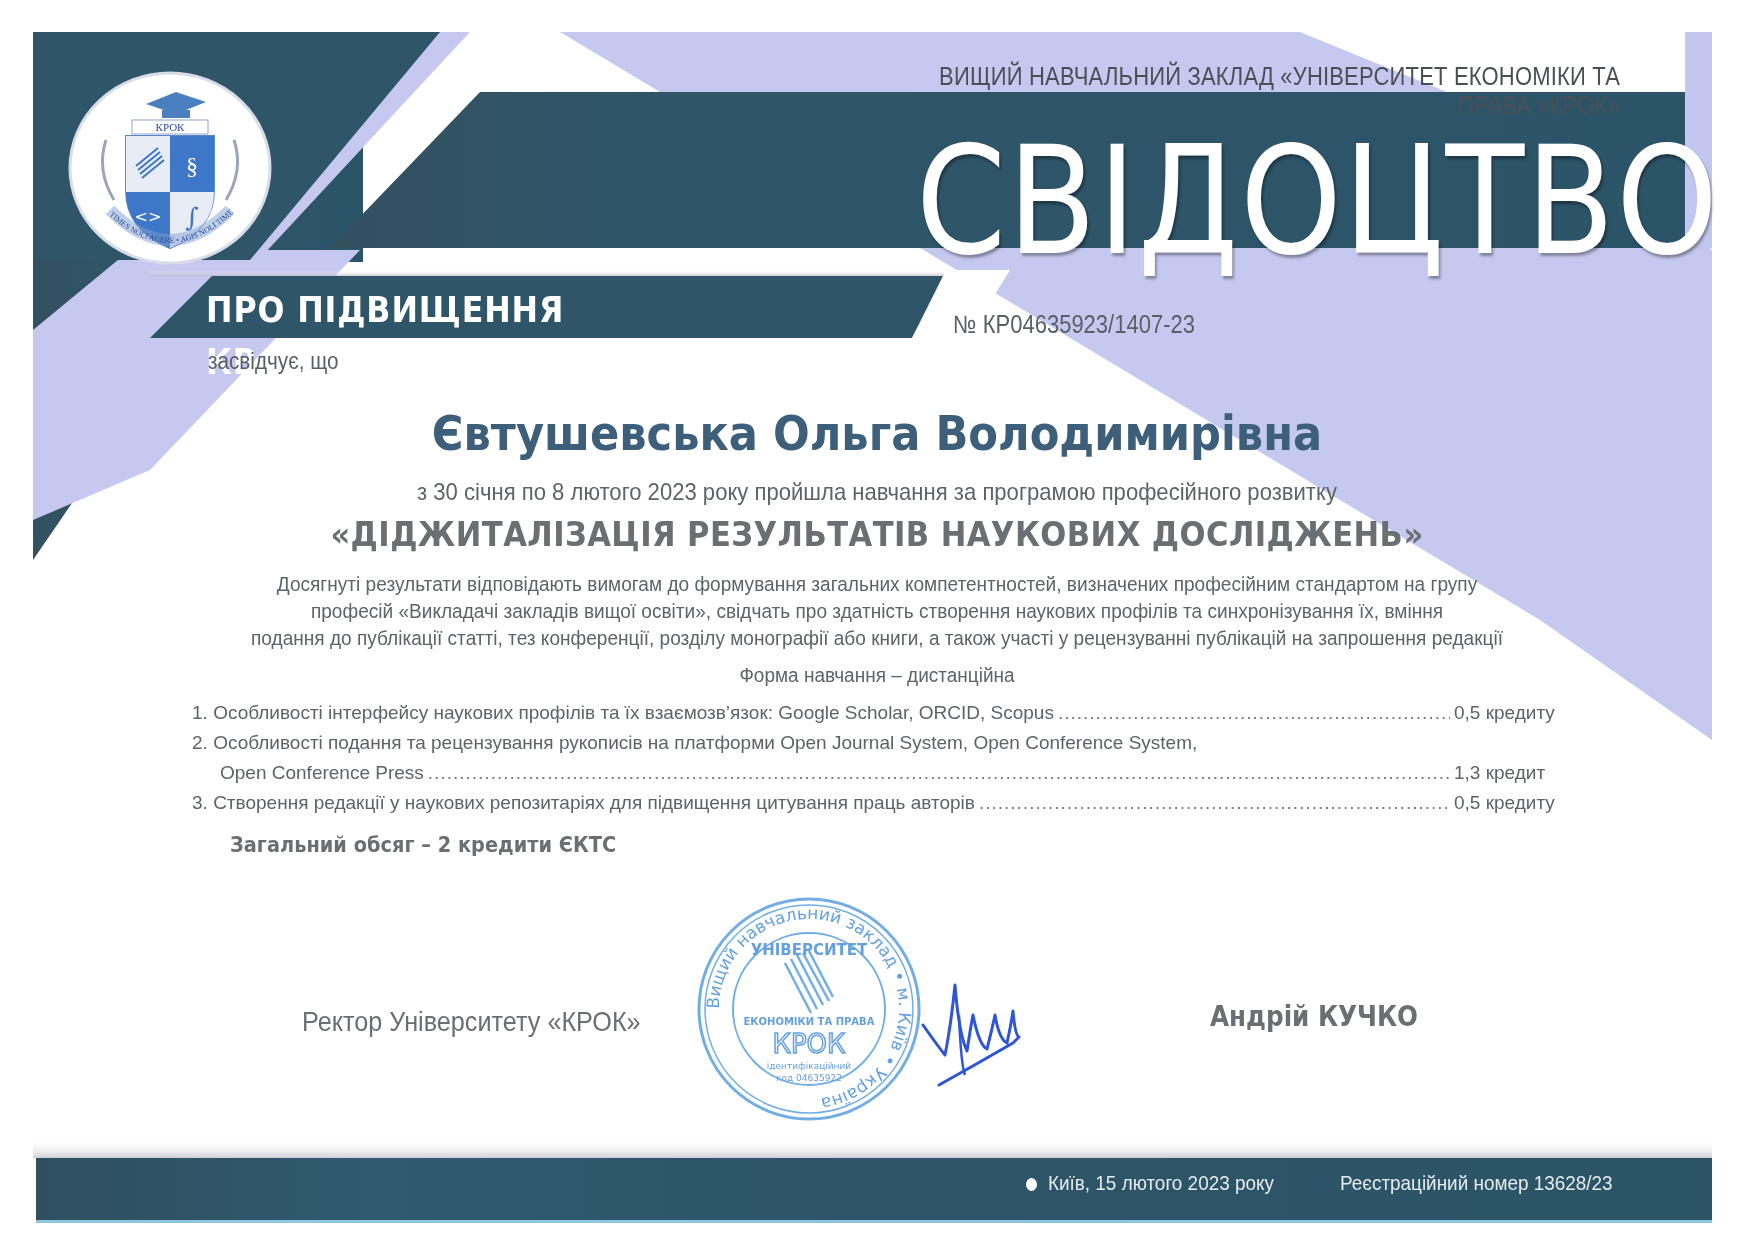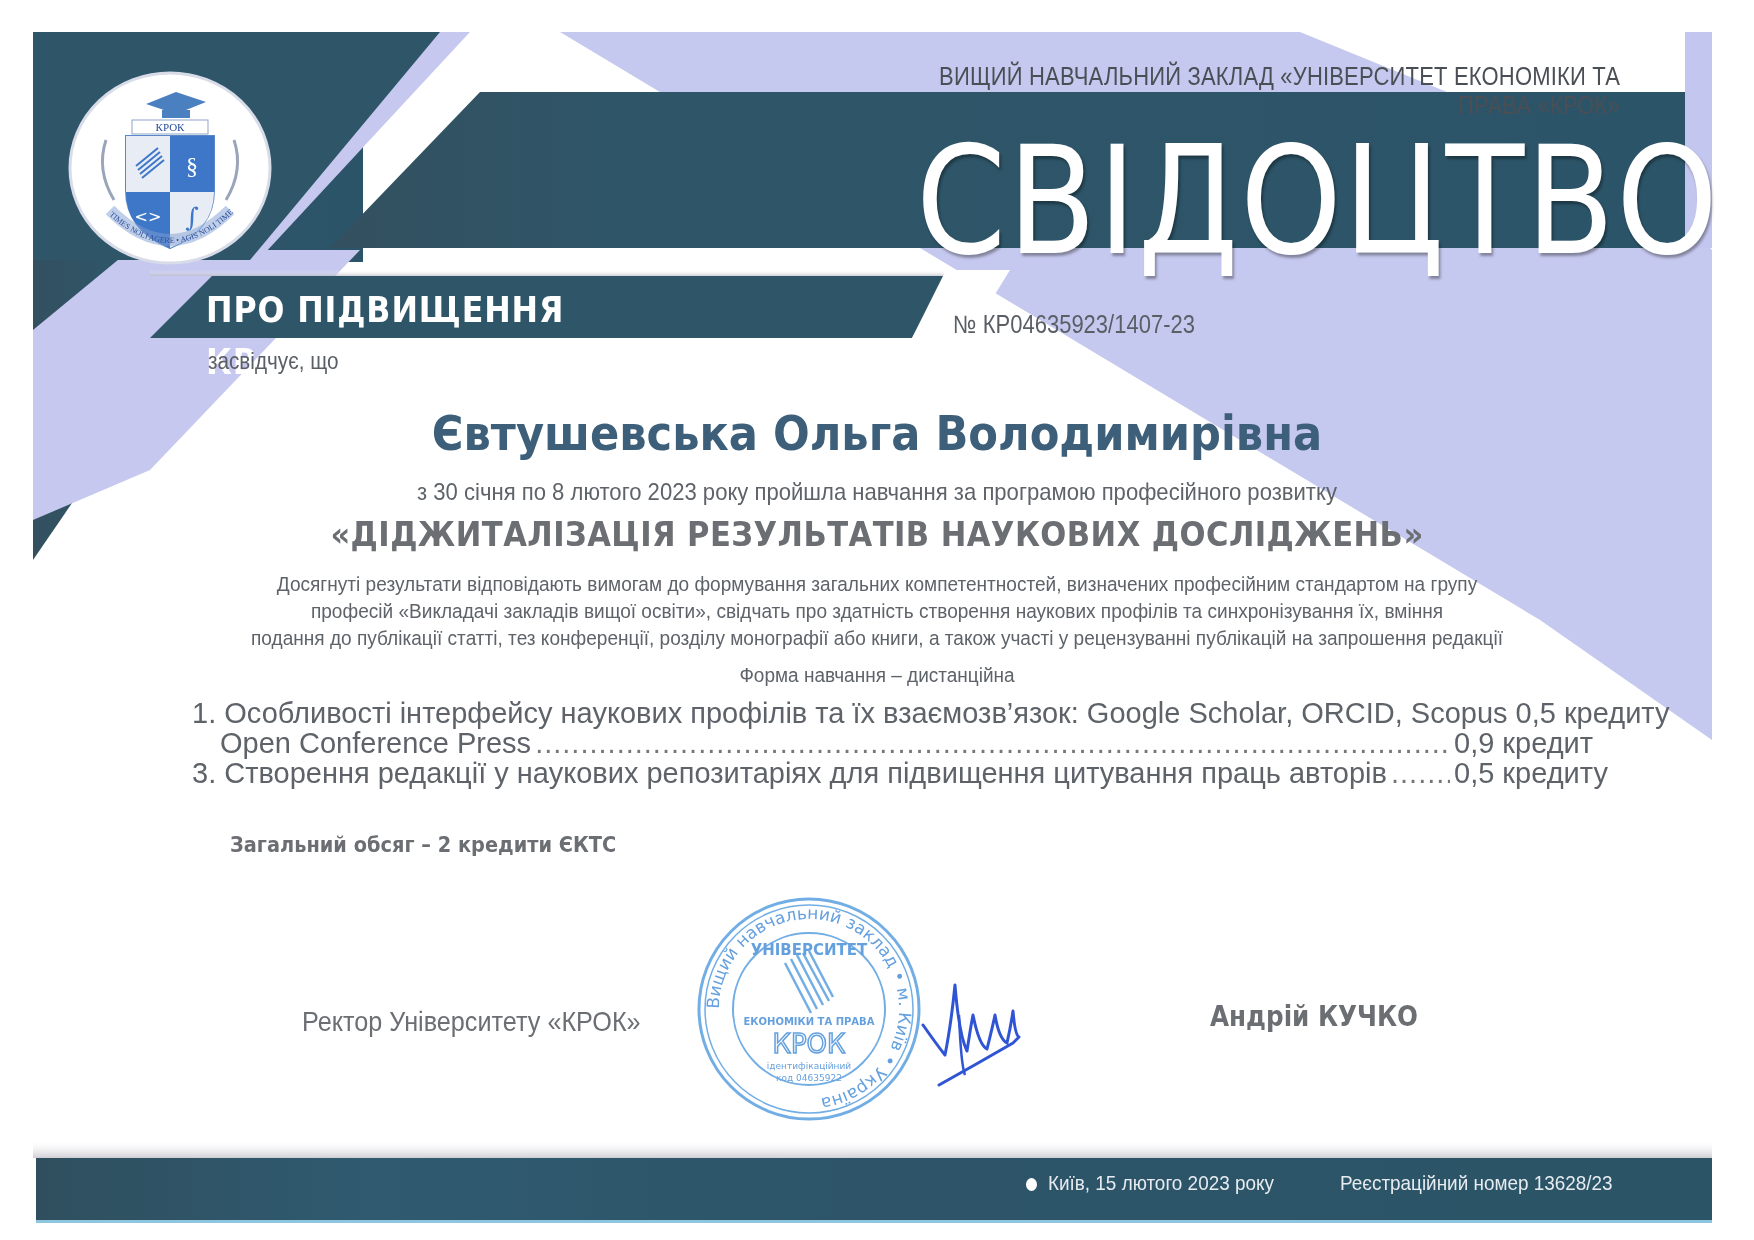--- a/index.html
+++ b/index.html
@@ -11,21 +11,21 @@
   .org { left:780px; top:62px; width:840px; text-align:right; font-family:"Liberation Sans", sans-serif; font-size:25px; color:#4a4f55; letter-spacing:0.2px; transform:scaleX(0.88); transform-origin:right center; }
   .title { left:860px; top:116px; width:800px; text-align:center; font-size:150px; color:#ffffff; font-family:"DejaVu Sans", sans-serif; letter-spacing:2px; transform:scaleX(0.86); transform-origin:center; text-shadow:2px 3px 3px rgba(0,0,0,0.35); line-height:170px; }
   .subtitle { left:206px; top:284px; width:720px; font-size:36px; font-weight:bold; color:#ffffff; font-family:"DejaVu Sans", sans-serif; letter-spacing:1px; transform:scaleX(0.88); transform-origin:left center; line-height:52px; }
   .certno { left:953px; top:310px; font-size:25px; color:#5a5f66; transform:scaleX(0.88); transform-origin:left center; }
   .certifies { left:208px; top:348px; font-size:23px; color:#5a5f66; transform:scaleX(0.9); transform-origin:left center; }
   .name { left:0; width:1754px; top:405px; font-size:48px; font-weight:bold; color:#3d5f79; font-family:"DejaVu Sans", sans-serif; transform:scaleX(0.9); transform-origin:center; }
   .period { left:0; width:1754px; top:478px; font-size:24px; color:#5e6369; transform:scaleX(0.92); transform-origin:center; }
   .program { left:0; width:1754px; top:514px; font-size:34px; font-weight:bold; color:#6b6e72; font-family:"DejaVu Sans", sans-serif; transform:scaleX(0.9); transform-origin:center; letter-spacing:0.5px; }
   .desc { left:100px; width:1554px; top:570px; font-size:20.5px; line-height:27px; color:#5e6369; text-align:center; transform:scaleX(0.93); transform-origin:center; }
   .form { left:0; width:1754px; top:664px; font-size:20px; color:#5e6369; transform:scaleX(0.95); transform-origin:center; }
-  .modules { left:192px; top:698px; width:1390px; font-size:29px; color:#5e6369; line-height:30px; }
+  .modules { left:192px; top:698px; width:1390px; font-size:19px; color:#5e6369; line-height:30px; }
   .mod-row { display:flex; align-items:baseline; white-space:nowrap; }
   .mod-text { flex:0 0 auto; }
   .mod-dots { flex:1 1 auto; overflow:hidden; white-space:nowrap; color:#777; letter-spacing:1px; margin:0 4px; }
   .mod-dots::after { content:"..............................................................................................................................................................................................................................."; }
   .mod-credit { flex:0 0 auto; width:128px; text-align:left; }
   .mod-indent { padding-left:28px; }
   .total { left:230px; top:832px; font-size:22px; font-weight:bold; color:#6b6e72; font-family:"DejaVu Sans", sans-serif; transform:scaleX(0.88); transform-origin:left center; }
   .rector-title { left:302px; top:1006px; font-size:28px; color:#6b6e72; transform:scaleX(0.9); transform-origin:left center; }
   .rector-name { left:1210px; top:1000px; font-size:28px; font-weight:bold; color:#6b6e72; font-family:"DejaVu Sans", sans-serif; transform:scaleX(0.88); transform-origin:left center; }
   .footer-place { left:1048px; top:1171px; font-size:21px; color:#e6ecf0; transform:scaleX(0.9); transform-origin:left center; }
@@ -131,24 +131,27 @@
 </div>
 
 <div class="abs form center">Форма навчання – дистанційна</div>
 
 <div class="abs modules">
   <div class="mod-row">
     <span class="mod-text"><span>1.</span> <span>Особливості інтерфейсу наукових профілів та їх взаємозв’язок: Google Scholar, ORCID, Scopus</span></span>
     <span class="mod-dots"></span>
     <span class="mod-credit">0,5 кредиту</span>
   </div>
+  <div class="mod-row">
+    <span class="mod-text"><span>2.</span> <span>Особливості подання та рецензування рукописів на платформи Open Journal System, Open Conference System,</span></span>
+  </div>
   <div class="mod-row mod-indent">
     <span class="mod-text">Open Conference Press</span>
     <span class="mod-dots"></span>
-    <span class="mod-credit">0,9 кредит</span>
+    <span class="mod-credit">1,3 кредит</span>
   </div>
   <div class="mod-row">
     <span class="mod-text"><span>3.</span> <span>Створення редакції у наукових репозитаріях для підвищення цитування праць авторів</span></span>
     <span class="mod-dots"></span>
     <span class="mod-credit">0,5 кредиту</span>
   </div>
 </div>
 
 <div class="abs total">Загальний обсяг – 2 кредити ЄКТС</div>
 

